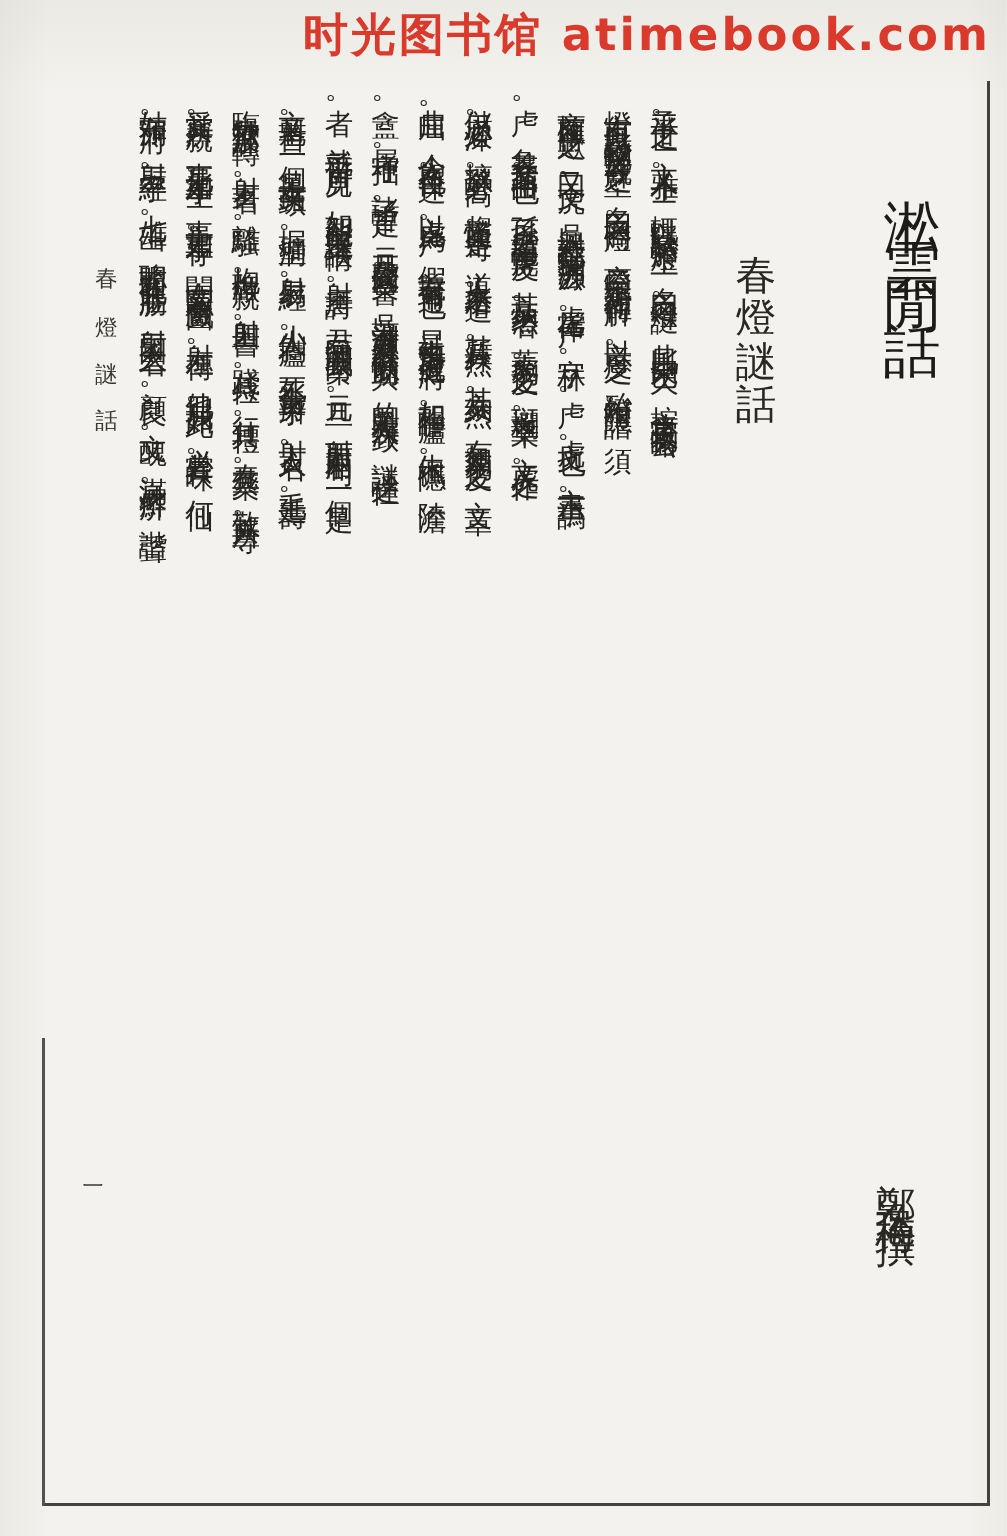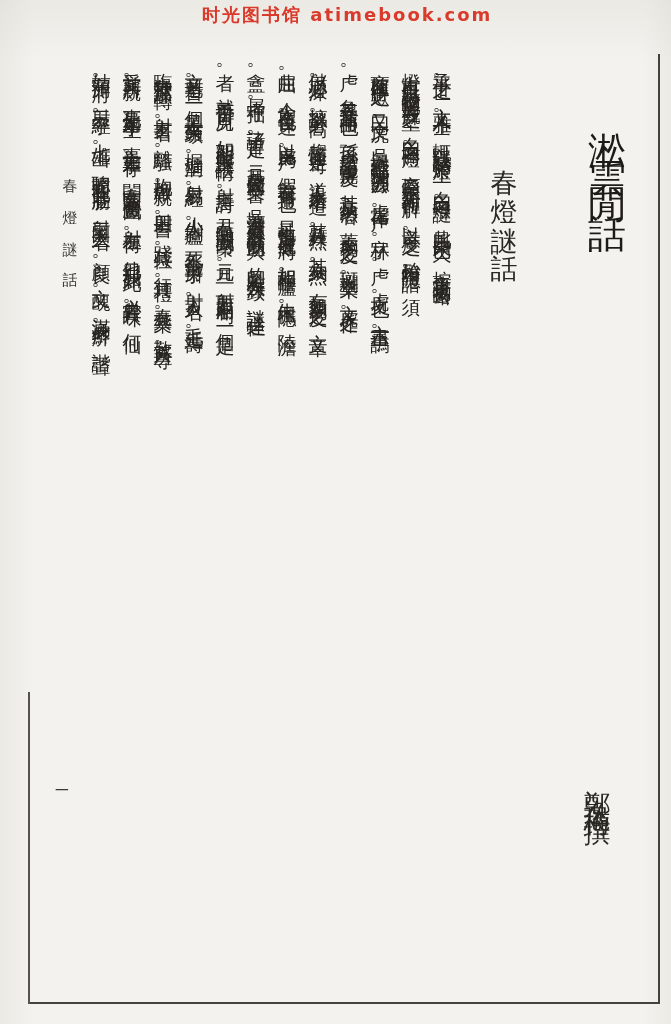--- a/index.html
+++ b/index.html
@@ -10,21 +10,21 @@
   }
   .paper-shade{
     position:absolute;inset:0;
     background:
       linear-gradient(180deg, rgba(210,207,198,.25) 0%, rgba(243,242,238,0) 6%),
       linear-gradient(90deg, rgba(214,211,203,.28) 0%, rgba(243,242,238,0) 5%, rgba(243,242,238,0) 96%, rgba(214,211,203,.25) 100%);
     pointer-events:none;
   }
   .watermark{
     position:absolute;top:3px;left:202px;
-    font-size:18px;font-weight:bold;letter-spacing:2px;
+    font-size:30px;font-weight:bold;letter-spacing:2px;
     color:#d93a2b;
     font-family:"DejaVu Sans","Liberation Sans",sans-serif;
     white-space:nowrap;
   }
   .vtext{
     position:absolute;
     writing-mode:vertical-rl;
     text-orientation:upright;
     white-space:nowrap;
     color:#26241f;

